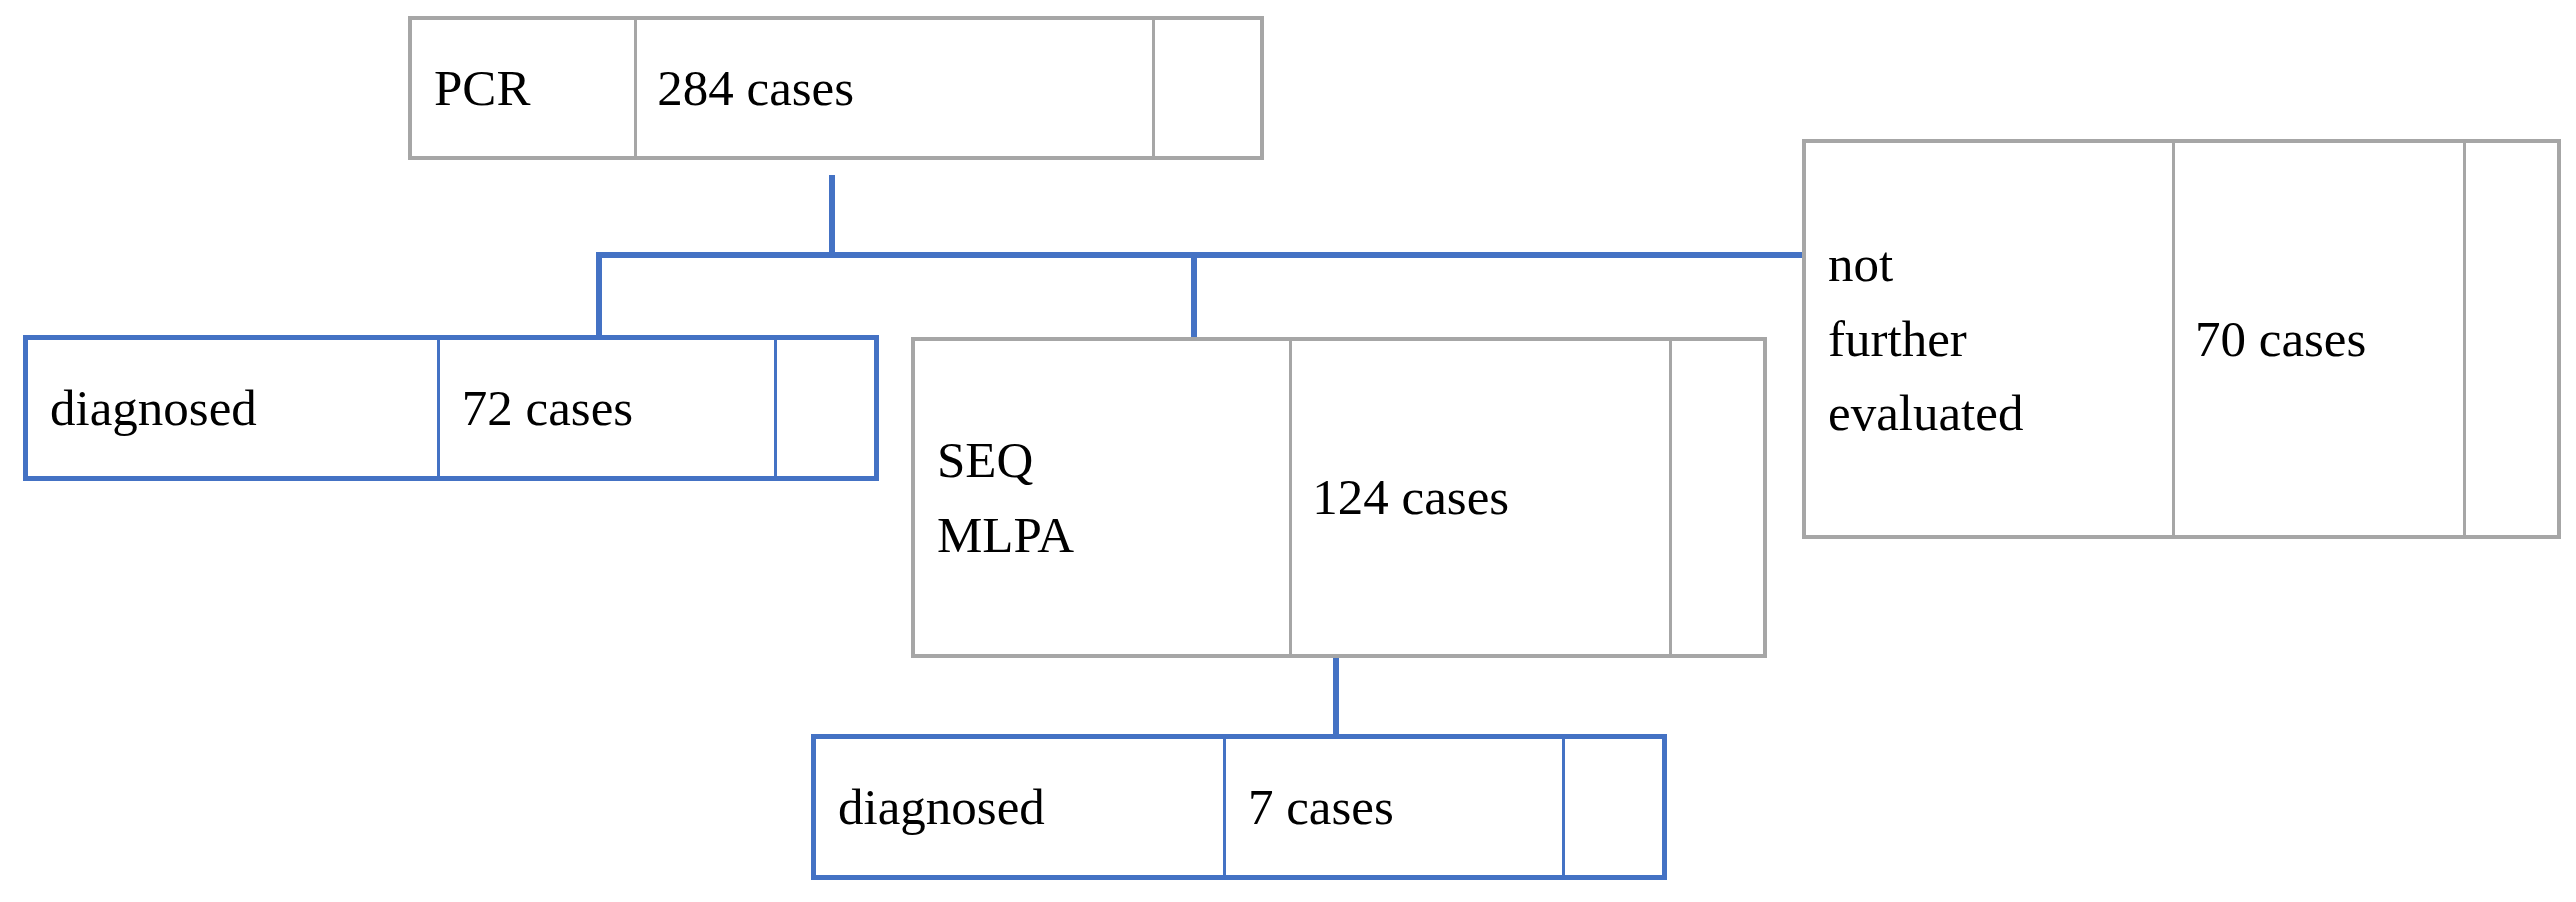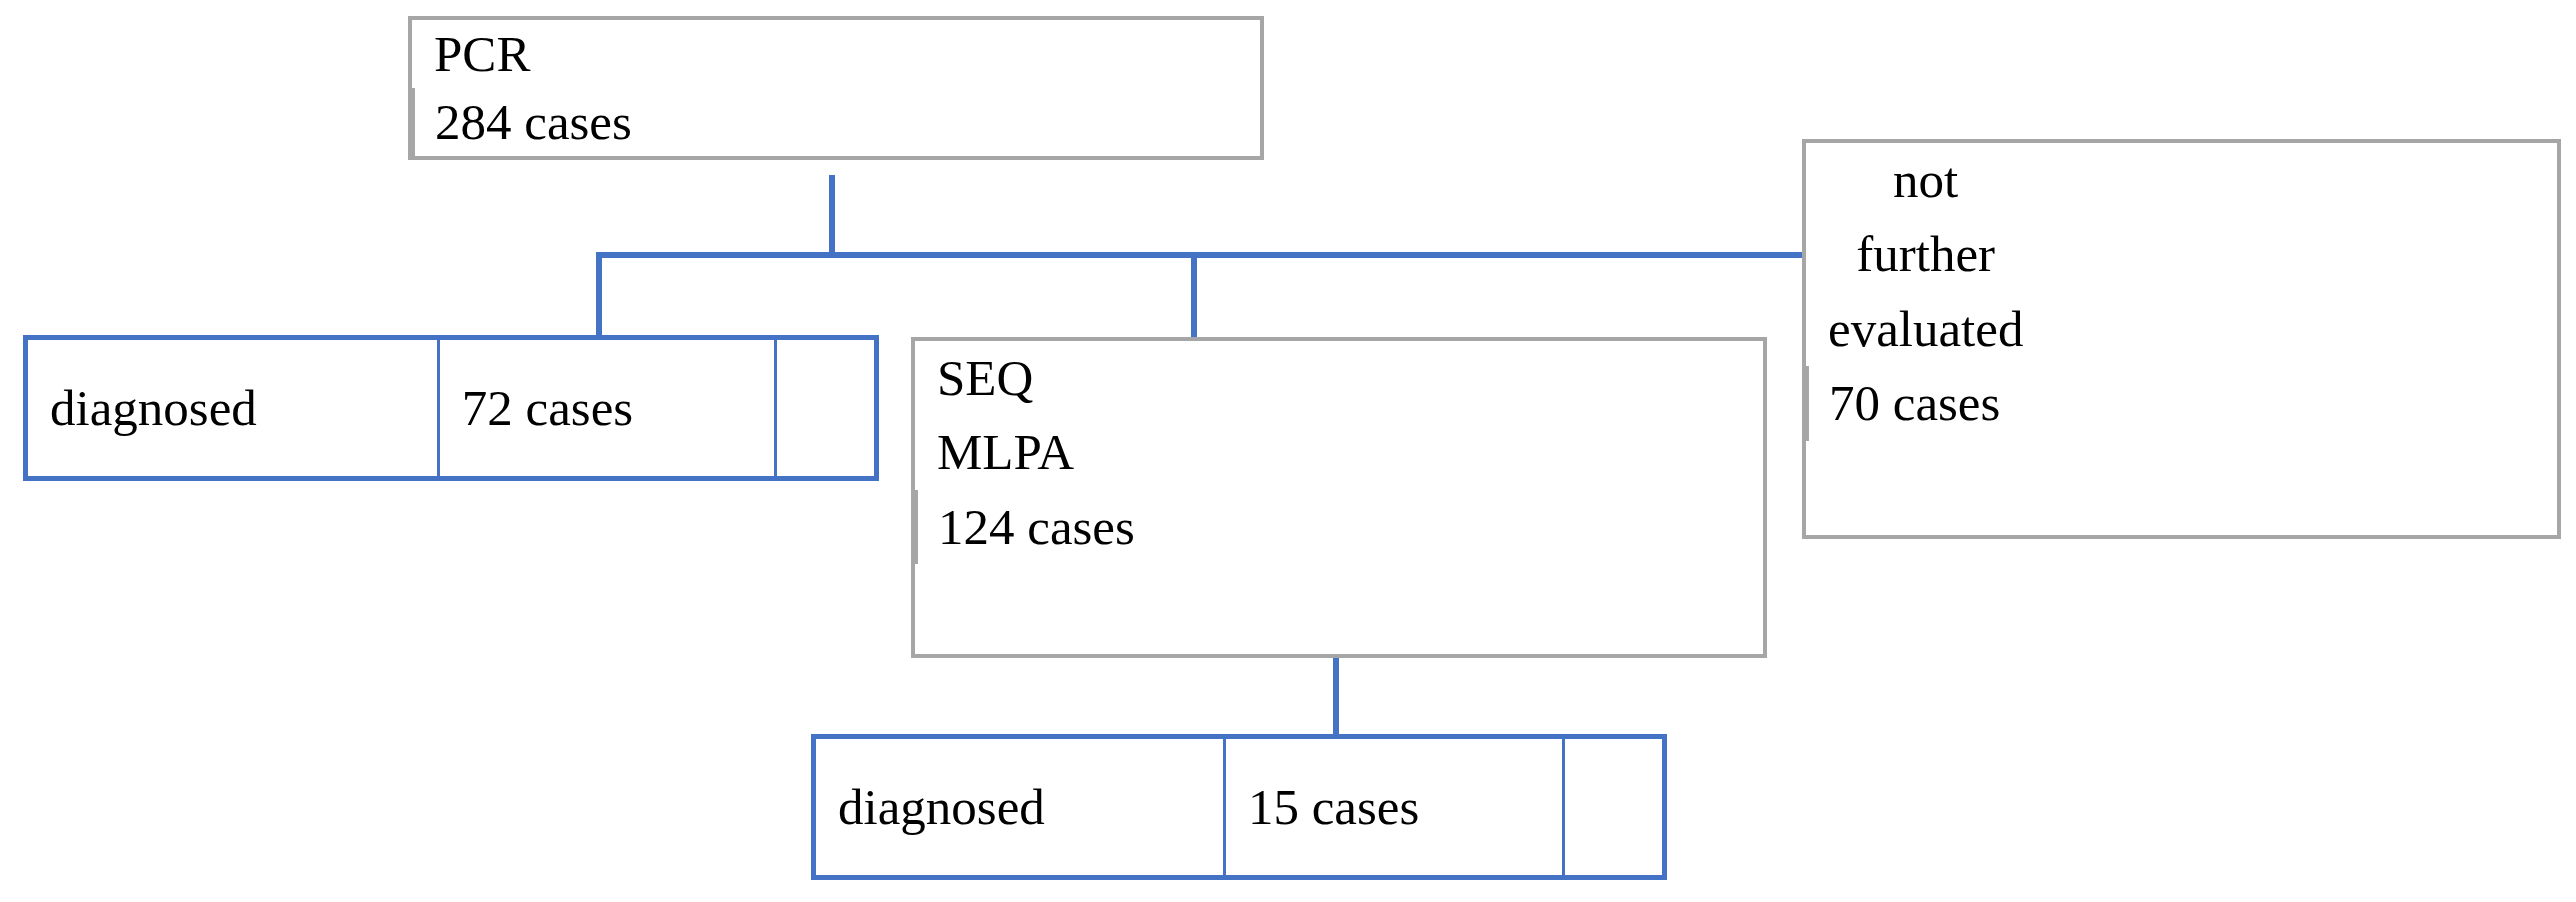--- a/index.html
+++ b/index.html
@@ -17,21 +17,21 @@
     overflow: hidden;
   }
 
   
   .node {
     position: absolute;
     display: flex;
     box-sizing: border-box;
     background: #ffffff;
   }
-  .node.grey  { border: 4.6px solid #a6a6a6; flex-direction: column; }
+  .node.grey  { border: 4.6px solid #a6a6a6; }
   .node.blue  { border: 5.2px solid #4472c4; gap: 16px; }
 
   .cell {
     box-sizing: border-box;
     display: flex;
     align-items: center;
     justify-content: flex-start;
     padding: 0 22px;
     font-size: 51px;
     line-height: 1.46;
@@ -80,27 +80,27 @@
   </div>
 
   <div class="node grey" style="left:911px; top:337px; width:856px; height:321px;">
     <div class="cell multiline" style="width:378px;">SEQ
 MLPA</div>
     <div class="cell" style="width:383px;text-align:right;">124 cases</div>
     <div class="cell" style="width:95px;"></div>
   </div>
 
   <div class="node grey" style="left:1802px; top:139px; width:759px; height:400px;">
-    <div class="cell multiline" style="width:366px;text-align:center;">not
+    <div class="cell multiline" style="width:366px;">not
 further
 evaluated</div>
     <div class="cell" style="width:291px;">70 cases</div>
     <div class="cell" style="width:92px;"></div>
   </div>
 
   <div class="node blue" style="left:811px; top:734px; width:856px; height:146px;">
     <div class="cell" style="width:412px;">diagnosed</div>
-    <div class="cell" style="width:340px;">15 cases</div>
+    <div class="cell" style="width:340px;">7 cases</div>
     <div class="cell" style="width:103px;"></div>
   </div>
 
 </div>
 
 
 </body></html>

